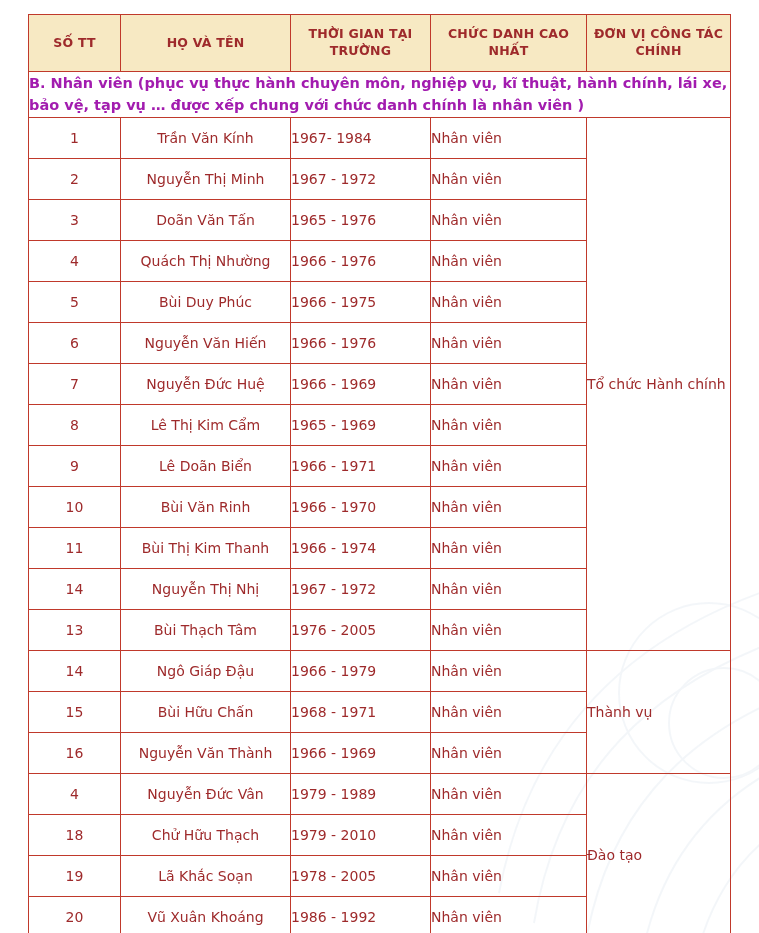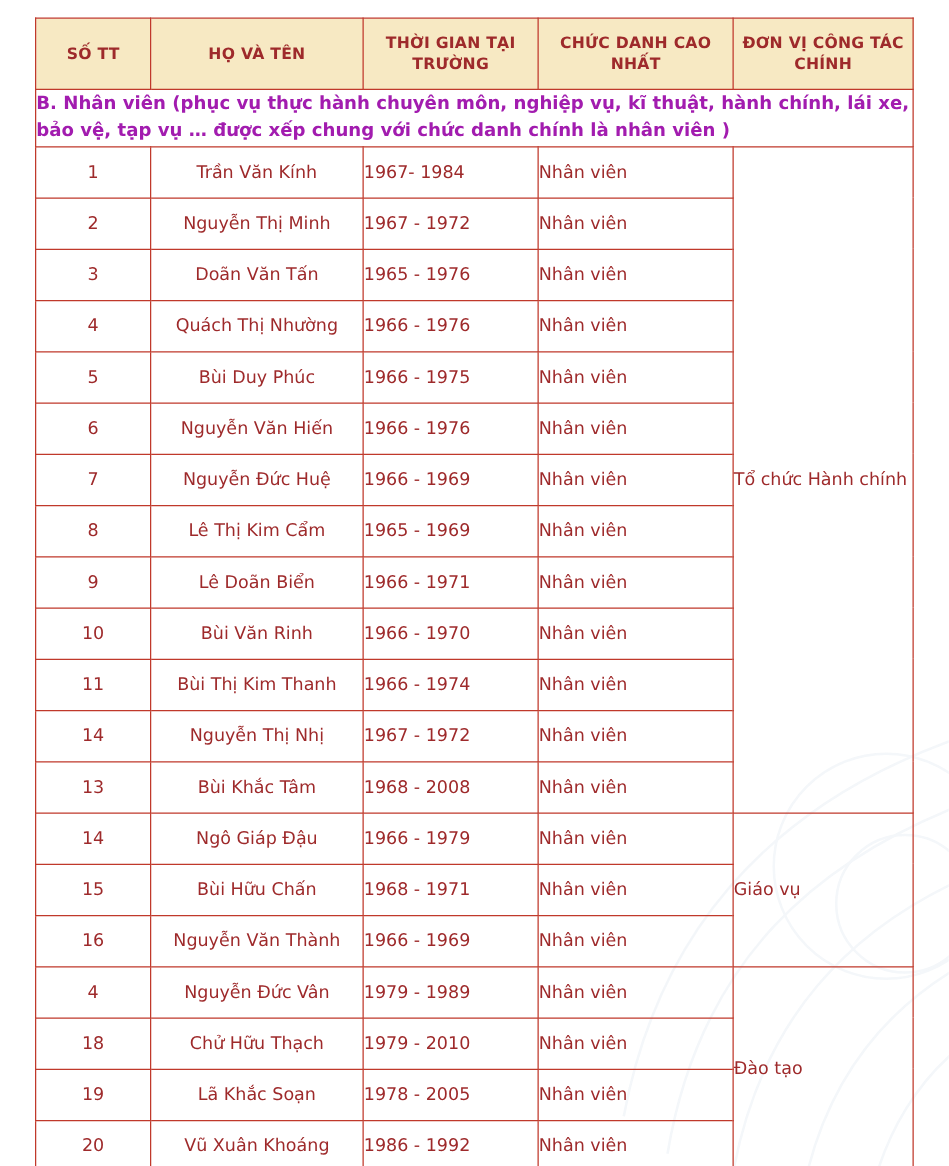--- a/index.html
+++ b/index.html
@@ -205,30 +205,30 @@
             <td class="role">Nhân viên</td>
           </tr>
           <tr>
             <td class="stt">14</td>
             <td class="name">Nguyễn Thị Nhị</td>
             <td class="time">1967 - 1972</td>
             <td class="role">Nhân viên</td>
           </tr>
           <tr>
             <td class="stt">13</td>
-            <td class="name">Bùi Khắc Tâm</td>
-            <td class="time">1968 - 2008</td>
+            <td class="name">Bùi Thạch Tâm</td>
+            <td class="time">1976 - 2005</td>
             <td class="role">Nhân viên</td>
           </tr>
           <tr>
             <td class="stt">14</td>
             <td class="name">Ngô Giáp Đậu</td>
             <td class="time">1966 - 1979</td>
             <td class="role">Nhân viên</td>
-            <td class="unit" rowspan="3">Giáo vụ</td>
+            <td class="unit" rowspan="3">Thành vụ</td>
           </tr>
           <tr>
             <td class="stt">15</td>
             <td class="name">Bùi Hữu Chấn</td>
             <td class="time">1968 - 1971</td>
             <td class="role">Nhân viên</td>
           </tr>
           <tr>
             <td class="stt">16</td>
             <td class="name">Nguyễn Văn Thành</td>

